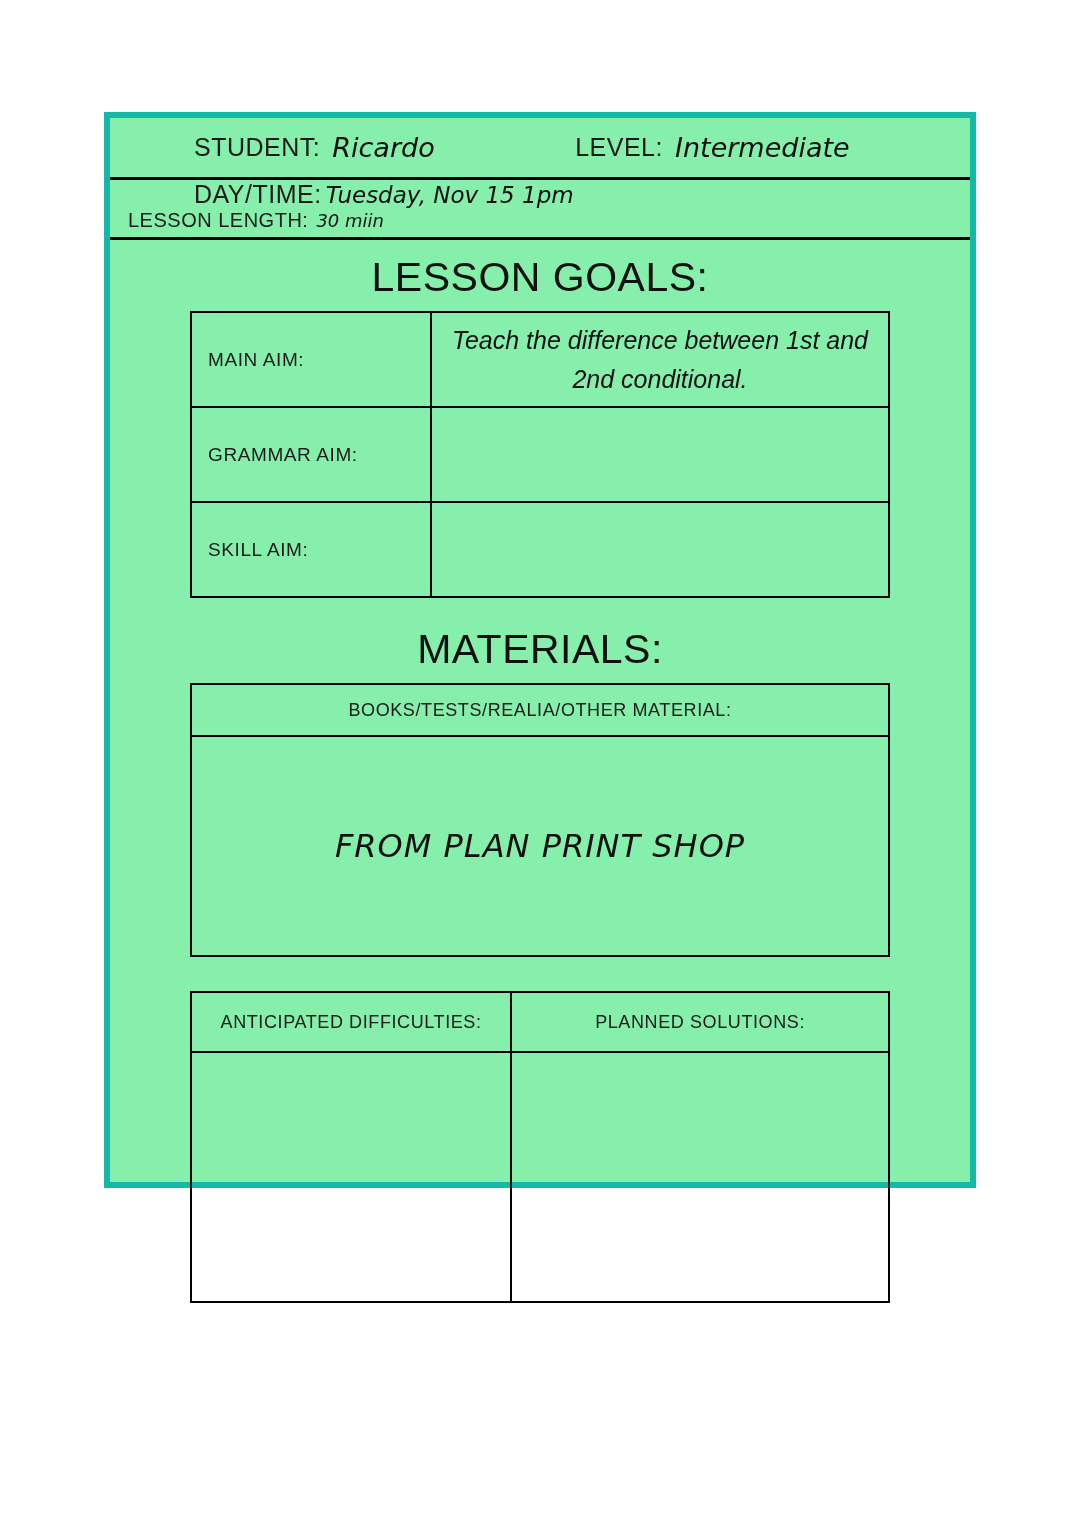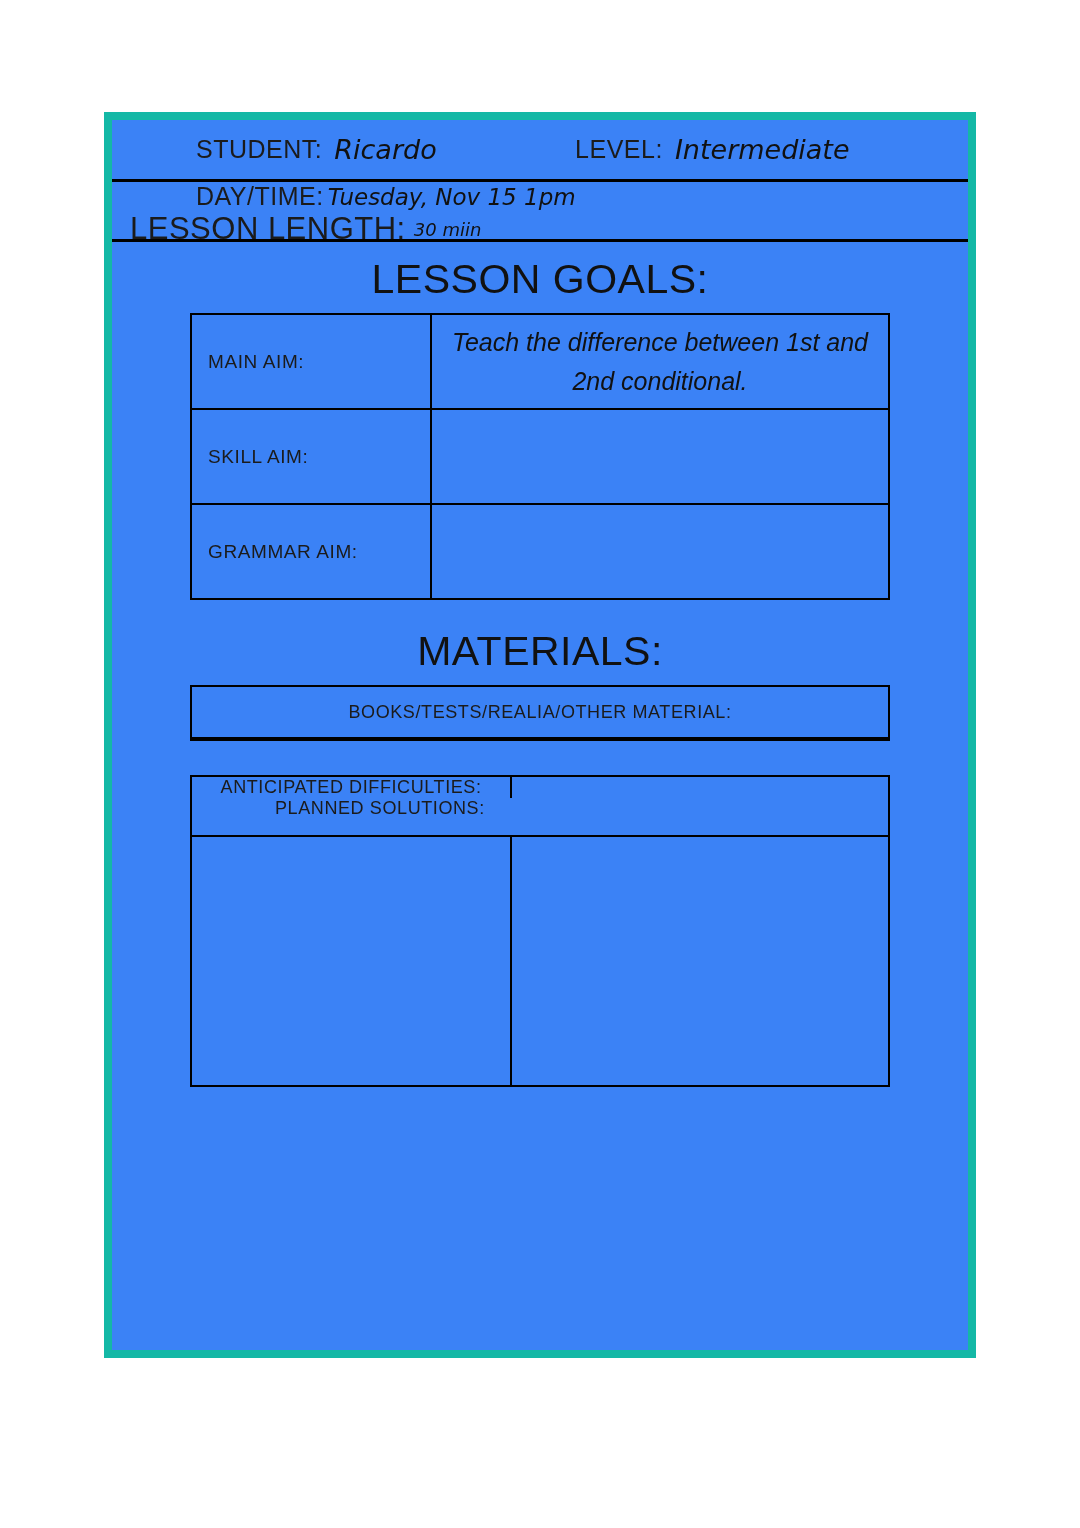--- a/index.html
+++ b/index.html
@@ -13,24 +13,24 @@
     font-family: "Liberation Sans", sans-serif;
     color: #111111;
     overflow: hidden;
   }
 
   .page {
     position: absolute;
     left: 104px;
     top: 112px;
     width: 872px;
-    height: 1246px;
-    border: 8px solid #14b8a6;
-    box-sizing: border-box;
-    background: #3b82f6;
+    height: 1076px;
+    border: 6px solid #14b8a6;
+    box-sizing: border-box;
+    background: #86efac;
   }
 
   
   .hdr-row {
     display: flex;
     align-items: stretch;
     border-bottom: 3px solid #000000;
     box-sizing: border-box;
   }
   .hdr-row.r1 { height: 62px; }
@@ -43,21 +43,21 @@
   }
   .hdr-left  { width: 52%; padding-left: 84px; }
   .hdr-right { width: 48%; padding-left: 18px; }
 
   .lbl {
     font-size: 25px;
     letter-spacing: 0.5px;
     color: #1b1b1b;
     white-space: nowrap;
   }
-  .lbl.small { font-size: 31px; }
+  .lbl.small { font-size: 20px; }
 
   .hand {
     font-family: "DejaVu Sans", sans-serif;
     font-style: italic;
     font-size: 27px;
     color: #111111;
     margin-left: 12px;
     white-space: nowrap;
   }
   .hand.sm { font-size: 23px; margin-left: 4px; }
@@ -140,21 +140,20 @@
     width: 700px;
     border: 2px solid #000000;
     box-sizing: border-box;
     display: flex;
     flex-direction: column;
   }
   .ds-head {
     display: flex;
     height: 58px;
     border-bottom: 2px solid #000000;
-    flex-direction: column;
   }
   .ds-head > div {
     display: flex;
     align-items: center;
     justify-content: center;
     font-size: 18px;
     letter-spacing: 0.6px;
     color: #1b1b1b;
     box-sizing: border-box;
   }
@@ -194,34 +193,37 @@
 
   <div class="section-title">LESSON GOALS:</div>
 
   <table class="tbl">
     <tbody>
         <tr>
       <td class="aim-label">MAIN AIM:</td>
       <td class="aim-value">Teach the difference between 1st and 2nd conditional.</td>
     </tr>
     <tr>
-      <td class="aim-label">SKILL AIM:</td>
+      <td class="aim-label">GRAMMAR AIM:</td>
       <td class="aim-value"></td>
     </tr>
     <tr>
-      <td class="aim-label">GRAMMAR AIM:</td>
+      <td class="aim-label">SKILL AIM:</td>
       <td class="aim-value"></td>
     </tr>
   </tbody>
     </table>
 
   <div class="section-title materials">MATERIALS:</div>
 
   <div class="mat-box">
     <div class="mat-head">BOOKS/TESTS/REALIA/OTHER MATERIAL:</div>
+    <div class="mat-body">
+      <span class="mat-text">FROM PLAN PRINT SHOP</span>
+    </div>
   </div>
 
   <div class="ds-box">
     <div class="ds-head">
       <div class="ds-col-left">ANTICIPATED DIFFICULTIES:</div>
       <div class="ds-col-right">PLANNED SOLUTIONS:</div>
     </div>
     <div class="ds-body">
       <div class="ds-col-left"></div>
       <div class="ds-col-right"></div>

